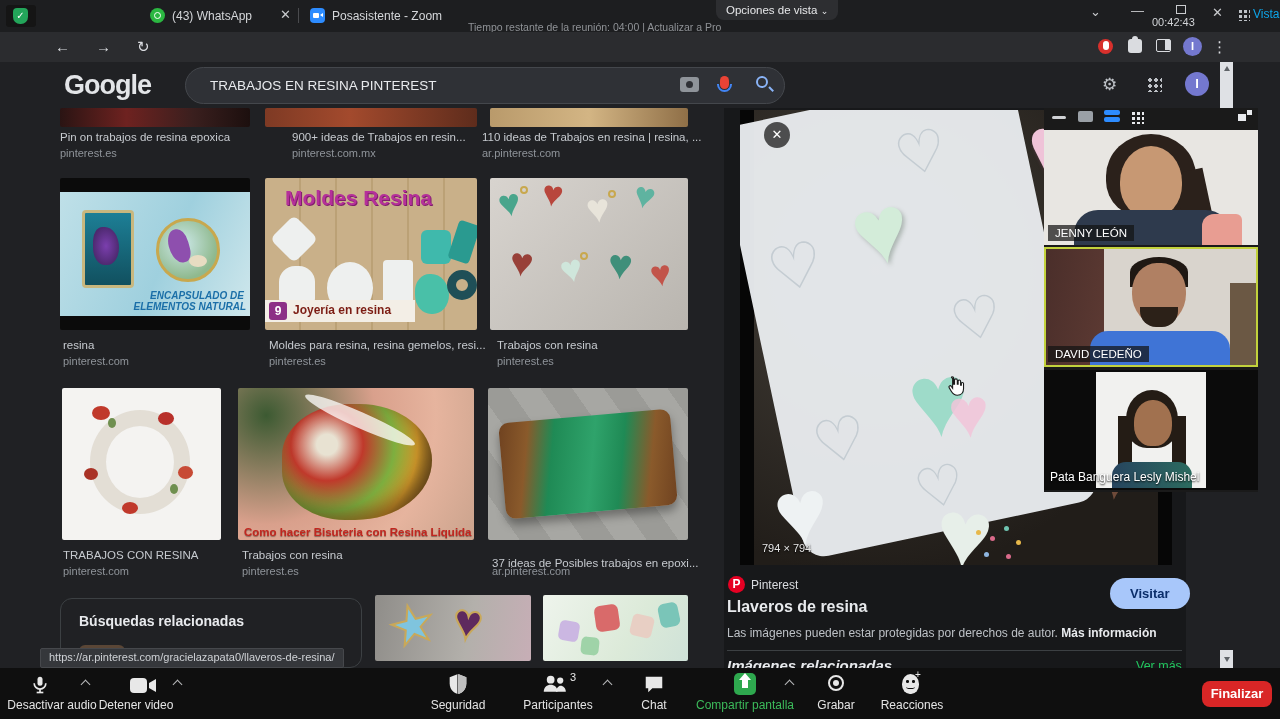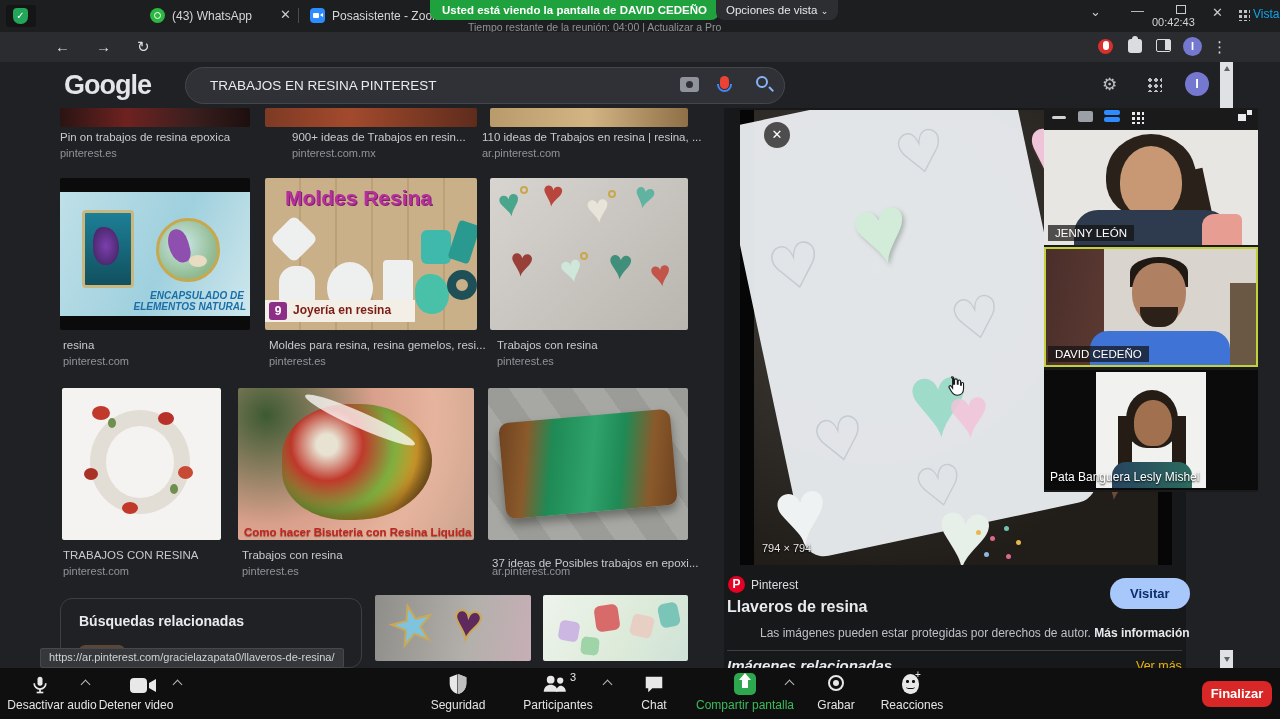--- a/index.html
+++ b/index.html
@@ -55,24 +55,24 @@
   .cavity{position:absolute;color:#c4ccd2;line-height:1;}
   #sizelabel{color:#e6e6e6;font-size:11px;text-shadow:0 1px 2px #000;}
   #closex{width:26px;height:26px;border-radius:50%;background:rgba(35,35,35,.78);color:#fff;
     font-size:13px;text-align:center;line-height:26px;}
   .pinlogo{width:17px;height:17px;border-radius:50%;background:#e60023;color:#fff;font-size:12px;
     font-weight:bold;text-align:center;line-height:17px;}
   #pinsrc{font-size:12px;color:#dadce0;}
   #pintitle{font-size:16px;font-weight:bold;color:#e8eaed;}
   #visitbtn{background:#a8c7fa;color:#0b2e6b;font-size:13px;font-weight:bold;border-radius:17px;
     padding:8px 20px;}
-  #copyright{font-size:12px;color:#bdc1c6;margin-left:33px;}
+  #copyright{font-size:12px;color:#bdc1c6;}
   #copyright b{color:#e8eaed;}
   #relimg{font-size:15px;font-weight:bold;color:#e8eaed;font-style:italic;}
-  #vermas{font-size:12.5px;color:#eab308;}
+  #vermas{font-size:12.5px;color:#22c55e;}
 
   
   #vpanel{left:1044px;top:108px;width:214px;height:384px;background:#1a1a1a;}
   .vtile{position:absolute;left:0;width:214px;overflow:hidden;background:#101010;}
   .namechip{position:absolute;background:rgba(20,20,20,.72);color:#fff;font-size:11.5px;padding:2px 7px;}
   .hbar{height:5px;border-radius:2px;background:#2d8cff;width:16px;}
 
   
   #ztoolbar{left:0;top:668px;width:1280px;height:51px;background:#0f0f0f;}
   .zlabel{font-size:12px;color:#e4e4e4;text-align:center;}
@@ -106,21 +106,20 @@
   <div class="abs" style="left:298px;top:8px;width:1px;height:15px;background:#4a4b4e;"></div>
 
   <div class="abs" style="left:306px;top:4px;width:150px;height:24px;">
     <div class="abs" style="left:4px;top:4px;width:15px;height:15px;border-radius:4px;background:#2d8cff;">
       <div class="abs" style="left:3px;top:5px;width:6px;height:5px;background:#fff;border-radius:1px;"></div>
       <div class="abs" style="left:9.5px;top:5px;width:0;height:0;border-top:2.5px solid transparent;border-bottom:2.5px solid transparent;border-right:3px solid #fff;"></div>
     </div>
     <div class="abs tabtxt txt" style="left:26px;top:5px;">Posasistente - Zoom</div>
   </div>
 
-  <div class="abs txt" id="share-banner" style="left:430px;top:0;">Usted está viendo la pantalla de DAVID CEDEÑO</div>
   <div class="abs txt" id="time-note" style="left:468px;top:21px;">Tiempo restante de la reunión: 04:00 | Actualizar a Pro</div>
   <div class="abs txt" id="viewopts" style="left:716px;top:0;"><span>Opciones de vista</span> <span style="font-size:9px;">⌄</span></div>
 
   <div class="abs winbtn" style="left:1090px;top:4px;">⌄</div>
   <div class="abs winbtn" style="left:1131px;top:3px;">—</div>
   <div class="abs" style="left:1176px;top:5px;width:10px;height:9px;border:1.4px solid #c9cbce;"></div>
   <div class="abs txt" id="clocktxt" style="left:1152px;top:16px;">00:42:43</div>
   <div class="abs winbtn" style="left:1212px;top:5px;">✕</div>
   <div class="abs dotgrid" style="left:1237px;top:8px;width:13px;height:13px;background-size:5px 5px;"></div>
   <div class="abs txt" id="vista" style="left:1253px;top:7px;">Vista</div>

